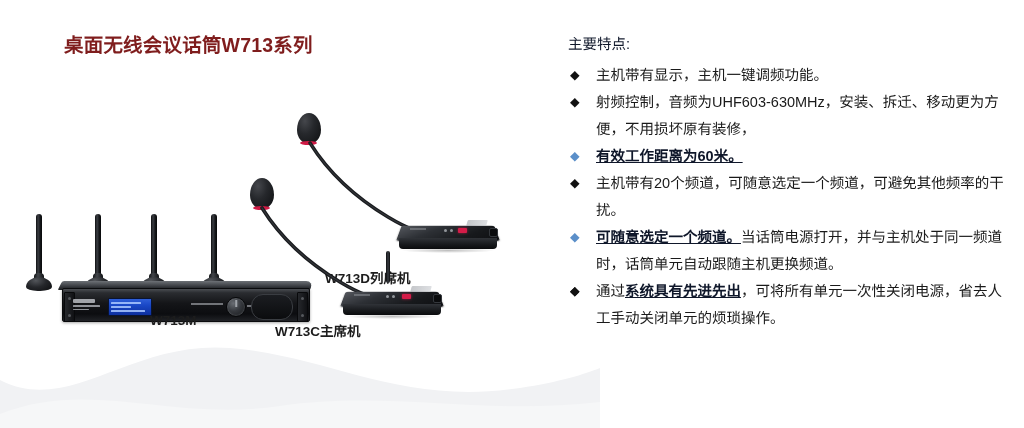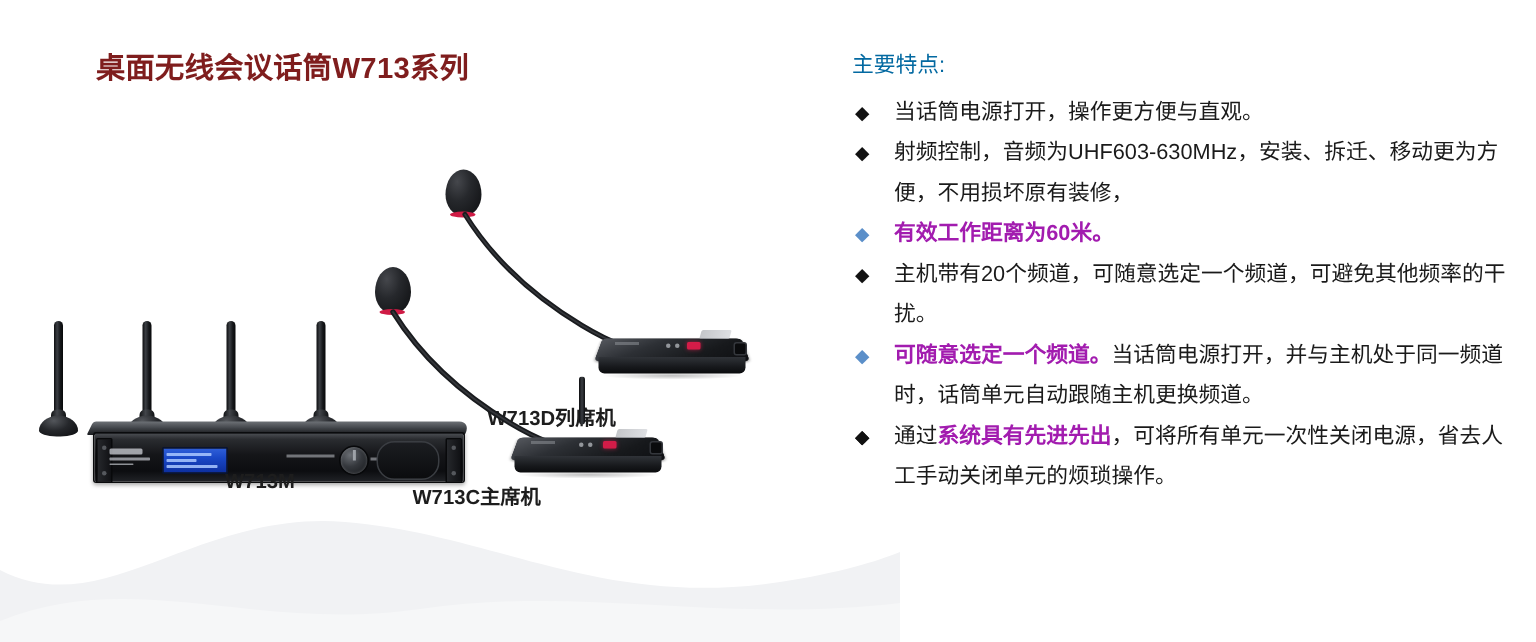--- a/index.html
+++ b/index.html
@@ -365,21 +365,21 @@
 
   
   .features {
     position: absolute;
     left: 568px;
     top: 36px;
     width: 446px;
   }
   .features-heading {
     font-size: 14.5px;
-    color: #0369a1;
+    color: #0f172a;
     margin: 0 0 9px 0;
     line-height: 1.2;
   }
   .feature-list {
     list-style: none;
     margin: 0;
     padding: 0;
   }
   .feature-item {
     position: relative;
@@ -392,22 +392,23 @@
   .feature-item .bullet {
     position: absolute;
     left: 2px;
     top: 0;
     font-size: 12.5px;
     line-height: 27px;
     color: #111111;
   }
   .feature-item.accent .bullet { color: #5b8fc9; }
   .hl {
-    color: #a21caf;
+    color: #0f172a;
     font-weight: bold;
+    text-decoration: underline;
   }
   .plain { color: #1a1a1a; font-weight: normal; text-decoration: none; }
 </style>
 </head>
 <body>
 
 <div id="page">
 
   <svg class="bg-wave" viewBox="0 0 600 110" preserveAspectRatio="none" aria-hidden="true">
     <path d="M0,62 C70,98 130,22 230,30 C330,38 400,88 520,70 C560,64 585,56 600,50 L600,110 L0,110 Z" fill="#f1f2f4"></path>
@@ -525,21 +526,21 @@
         <div class="shadow"></div>
       </div>
       <div class="caption caption-c">W713C主席机</div>
     </div>
 
   </div>
 
   <div class="features">
     <p class="features-heading">主要特点:</p>
     <ul class="feature-list" id="feature-list">
-        <li class="feature-item"><span class="bullet">◆</span><span class="plain">当话筒电源打开，操作更方便与直观。</span></li>
+        <li class="feature-item"><span class="bullet">◆</span><span class="plain">主机带有显示，主机一键调频功能。</span></li>
         <li class="feature-item"><span class="bullet">◆</span><span class="plain">射频控制，音频为UHF603-630MHz，安装、拆迁、移动更为方便，不用损坏原有装修，</span></li>
         <li class="feature-item accent"><span class="bullet">◆</span><span class="hl">有效工作距离为60米。</span></li>
         <li class="feature-item"><span class="bullet">◆</span><span class="plain">主机带有20个频道，可随意选定一个频道，可避免其他频率的干扰。</span></li>
         <li class="feature-item accent"><span class="bullet">◆</span><span class="hl">可随意选定一个频道。</span><span class="plain">当话筒电源打开，并与主机处于同一频道时，话筒单元自动跟随主机更换频道。</span></li>
         <li class="feature-item"><span class="bullet">◆</span></li>
         <li class="feature-item"><span class="bullet">◆</span><span class="plain">通过</span><span class="hl">系统具有先进先出</span><span class="plain">，可将所有单元一次性关闭电源，省去人工手动关闭单元的烦琐操作。</span></li>
       </ul>
   </div>
 
 </div>

